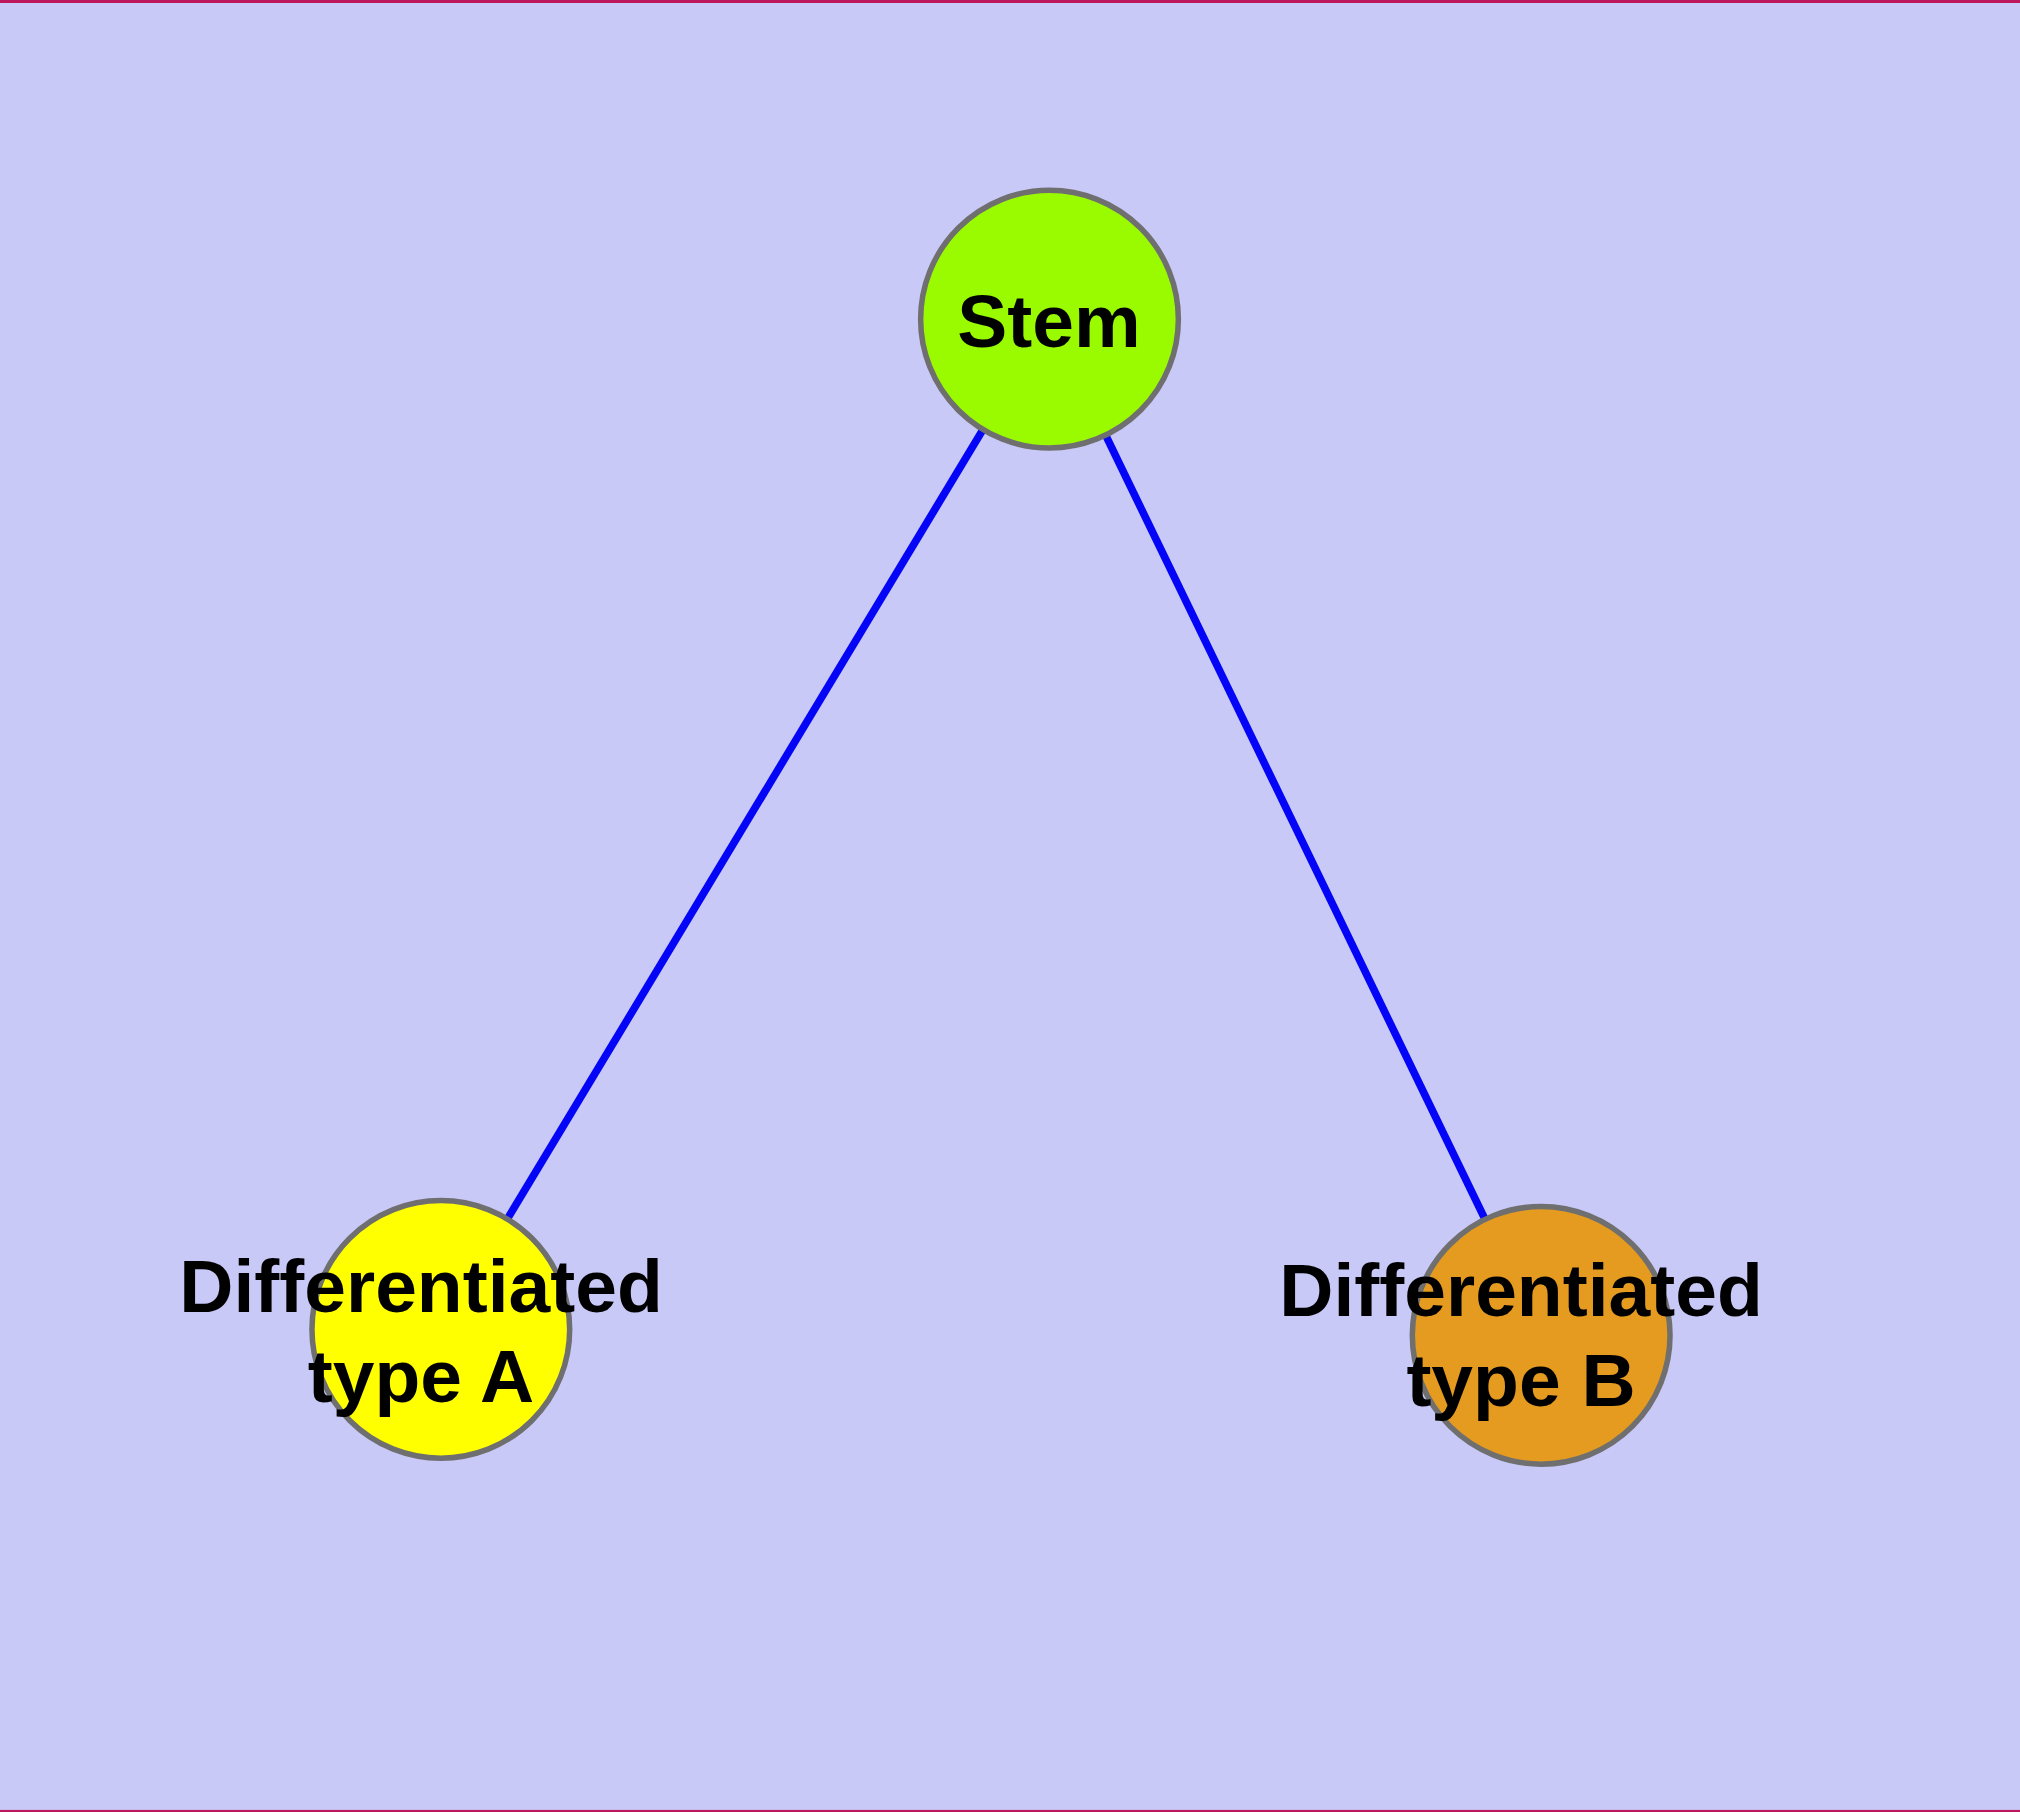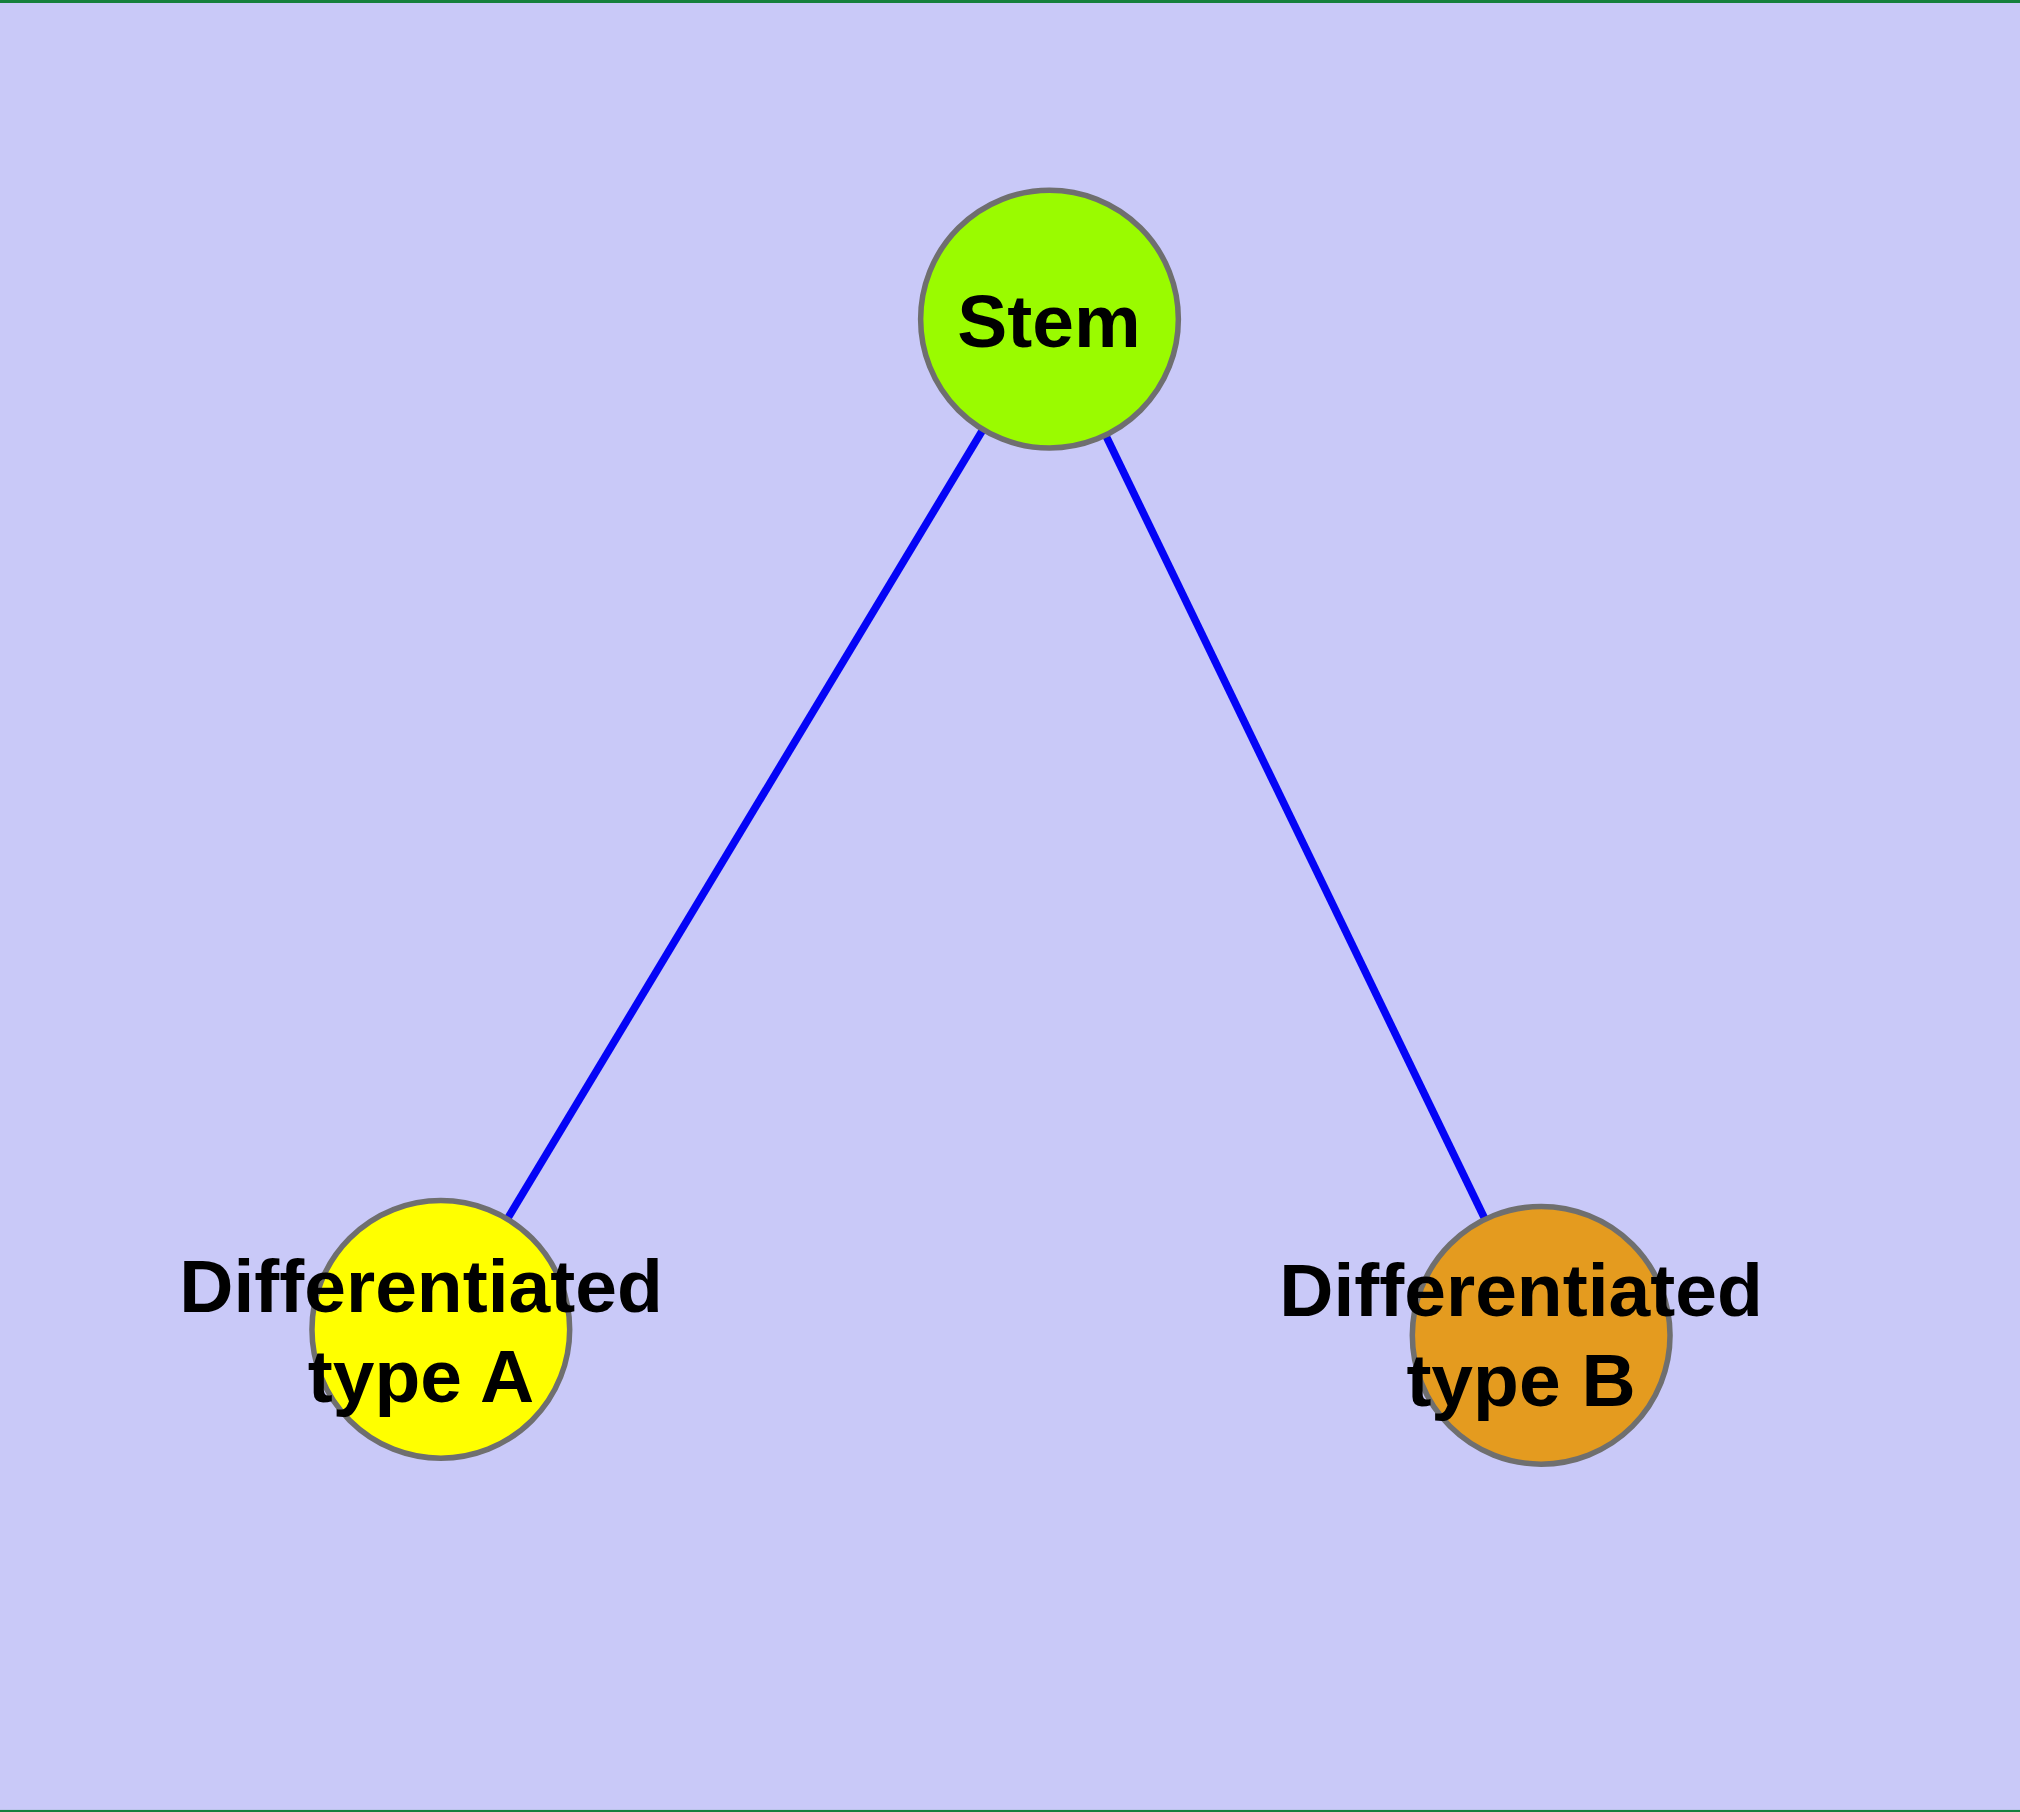--- a/index.html
+++ b/index.html
@@ -5,21 +5,21 @@
   html, body {
     margin: 0;
     padding: 0;
     background: #ffffff;
     font-family: "Liberation Sans", sans-serif;
   }
   .stage {
     position: relative;
     width: 2021px;
     height: 1812px;
-    background: #15803d;
+    background: #be185d;
     overflow: hidden;
   }
   .plot-area {
     position: absolute;
     left: 0;
     right: 0;
     top: 3.4px;
     bottom: 1.7px;
   }
   .plot-area svg {

